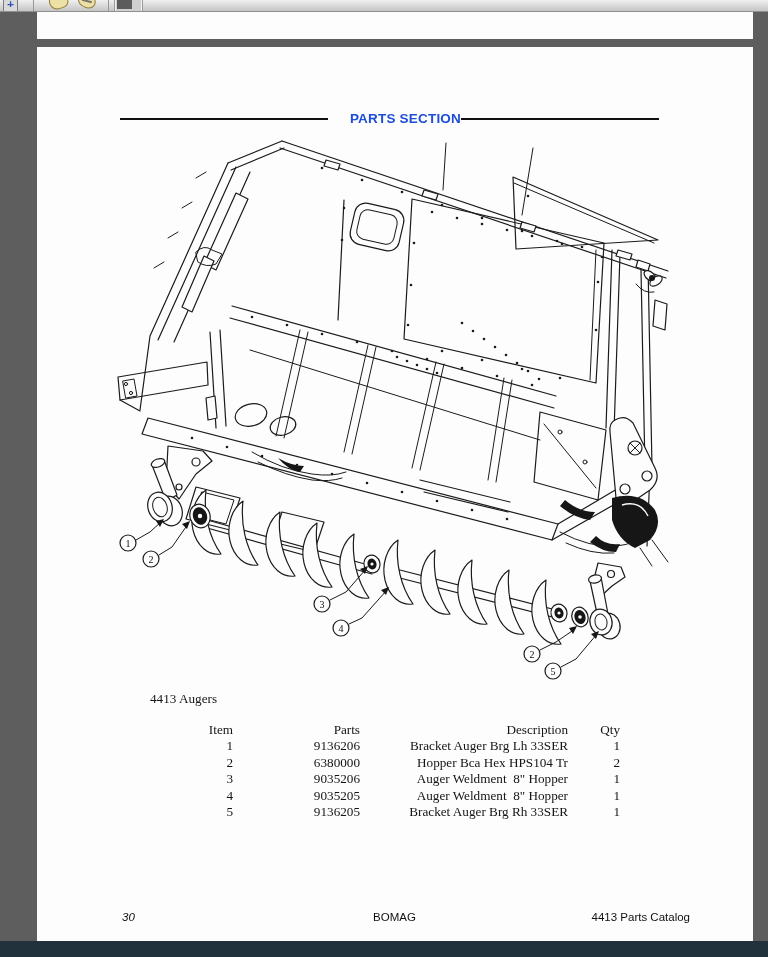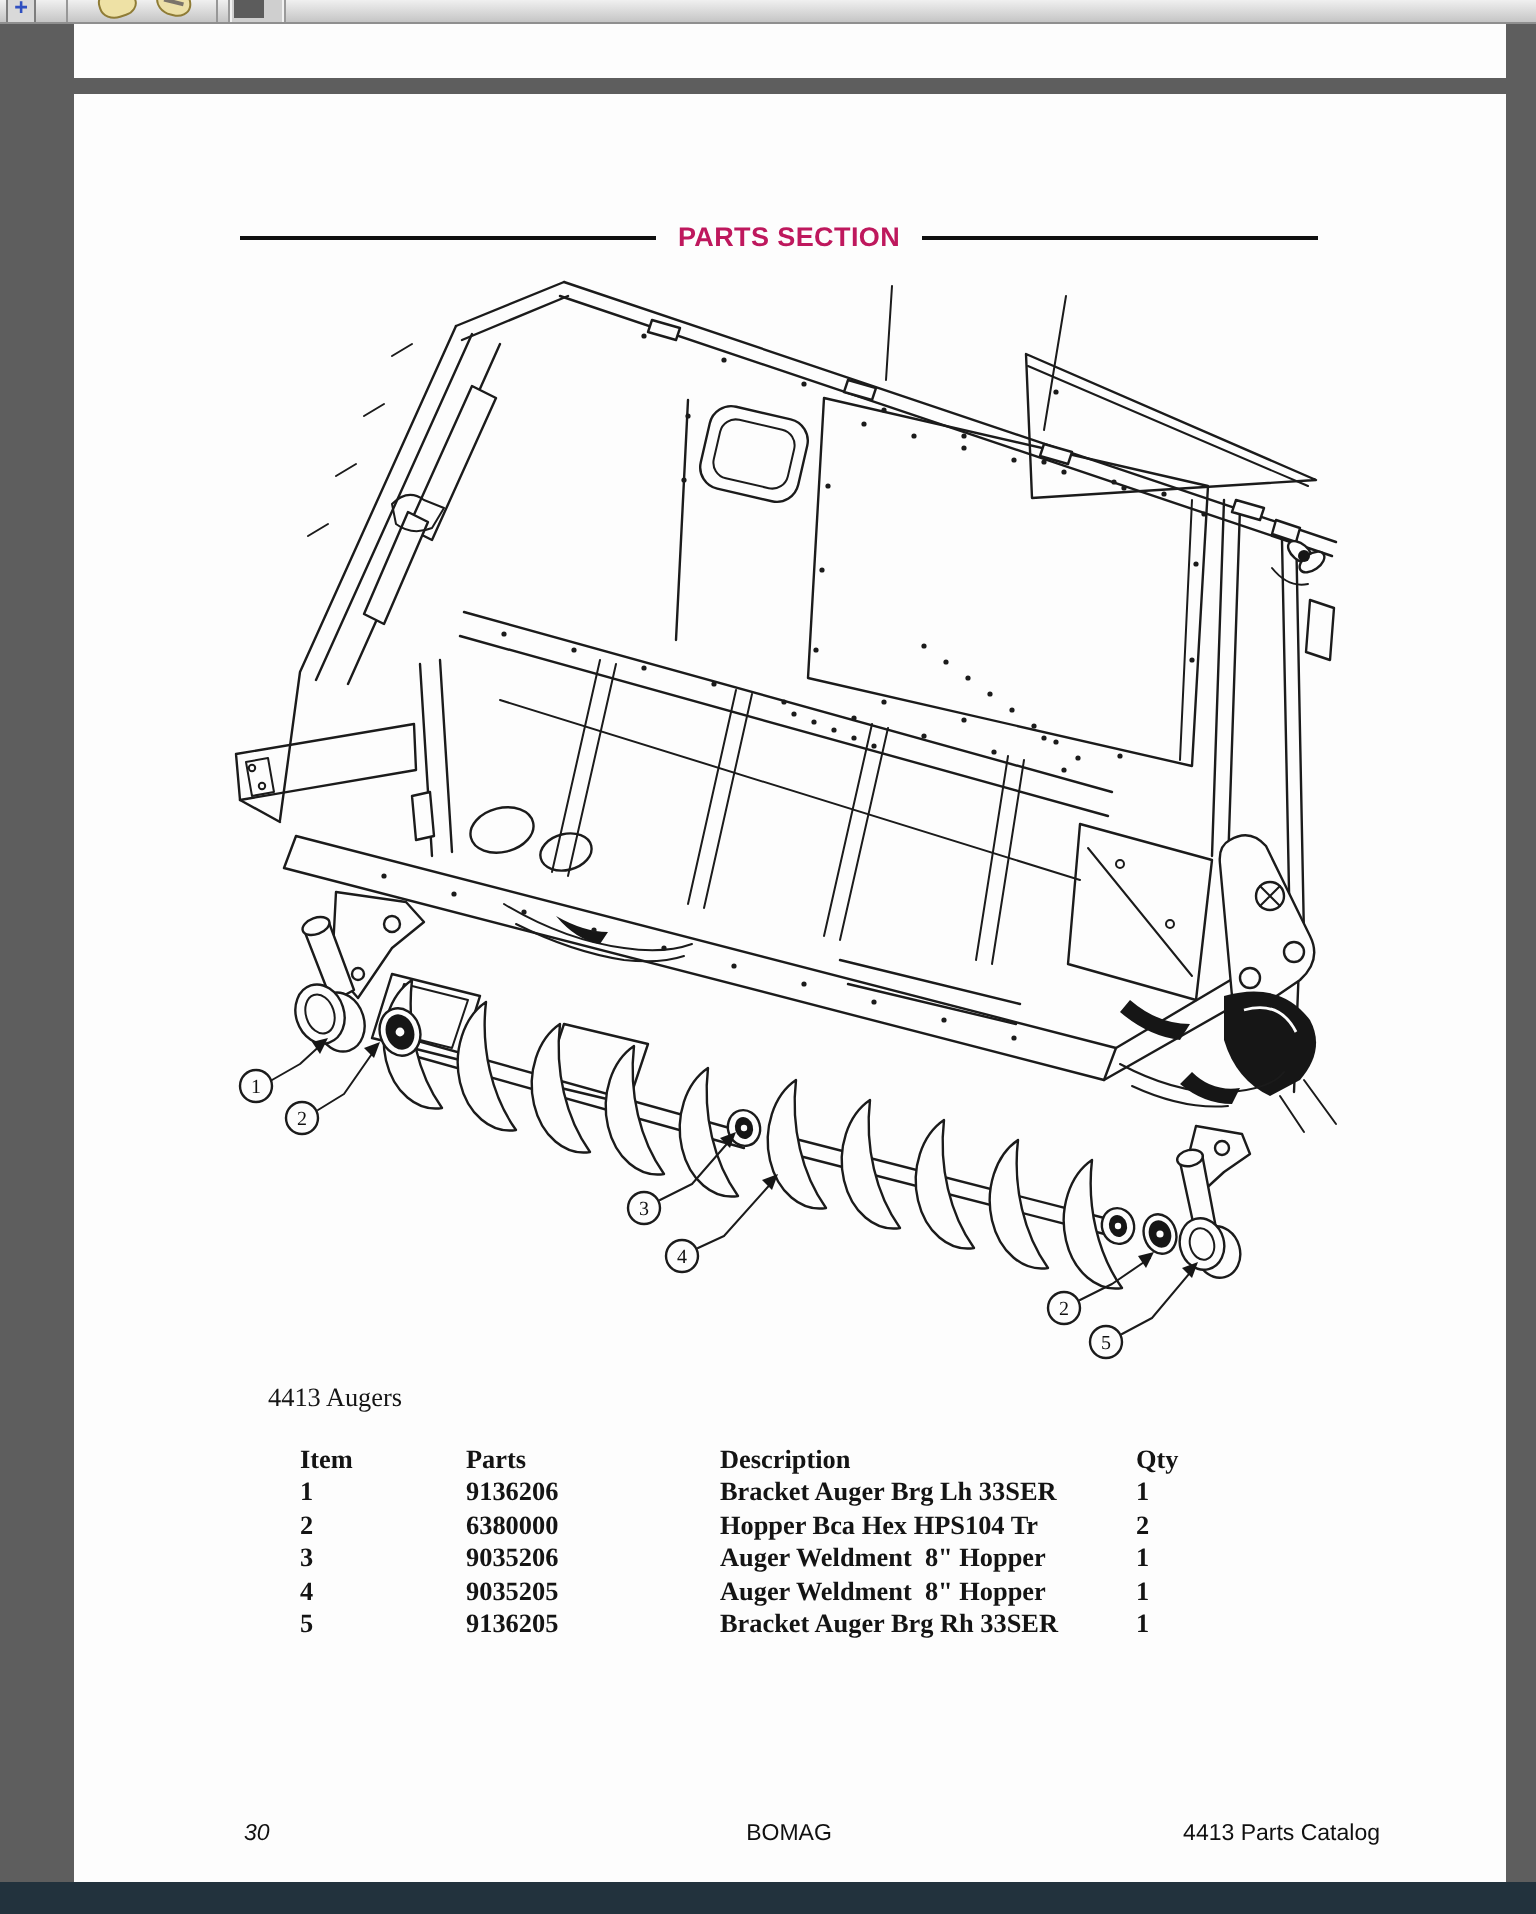--- a/index.html
+++ b/index.html
@@ -22,28 +22,28 @@
            border:1px solid #f2f2f2;outline:1px solid #9a9a9a;}
   .tb-dark:after{content:"";position:absolute;left:1px;top:1px;width:15px;height:10px;background:#5c5c5c;}
   
   .prev-page{position:absolute;left:37px;top:12px;width:716px;height:27px;background:#fdfdfd;}
   .page{position:absolute;left:37px;top:47px;width:716px;height:894px;background:#fdfdfd;color:#151515;}
   .bottom-band{position:absolute;left:0;top:941px;width:768px;height:16px;background:#22323d;}
   
   .rule{position:absolute;top:71px;height:2px;background:#101010;}
   .rule-left{left:83px;width:208px;}
   .rule-right{left:424px;width:198px;}
-  .ptitle{position:absolute;left:291px;top:64px;width:133px;text-align:center;
-          font:bold 13.5px "Liberation Sans",sans-serif;letter-spacing:.2px;color:#be185d;}
-  
-  .fig-caption{position:absolute;left:97px;top:644px;
+  .ptitle{position:absolute;left:291px;top:64px;width:133px;text-align:right;
+          font:bold 13.5px "Liberation Sans",sans-serif;letter-spacing:.2px;color:#1d4ed8;}
+  
+  .fig-caption{position:absolute;left:113px;top:644px;
                font:13.2px "Liberation Serif",serif;}
   table.parts{position:absolute;left:113px;top:675px;border-collapse:collapse;
               font:13.2px "Liberation Serif",serif;color:#141414;}
-  table.parts td,table.parts th{padding:0;margin:0;font-weight:bold;text-align:left;
+  table.parts td,table.parts th{padding:0;margin:0;font-weight:normal;text-align:right;
               height:16.4px;vertical-align:top;white-space:pre;}
   col.c-item{width:83px;} col.c-part{width:127px;} col.c-desc{width:208px;} col.c-qty{width:52px;}
   
   .footer{position:absolute;left:0;top:864px;width:716px;height:16px;
           font:11.5px "Liberation Sans",sans-serif;color:#101010;}
   .f-page{position:absolute;left:85px;font-style:italic;}
   .f-brand{position:absolute;left:0;width:715px;text-align:center;}
   .f-cat{position:absolute;right:63px;}
   
   svg.diagram{position:absolute;left:0;top:0;pointer-events:none;z-index:3;}

